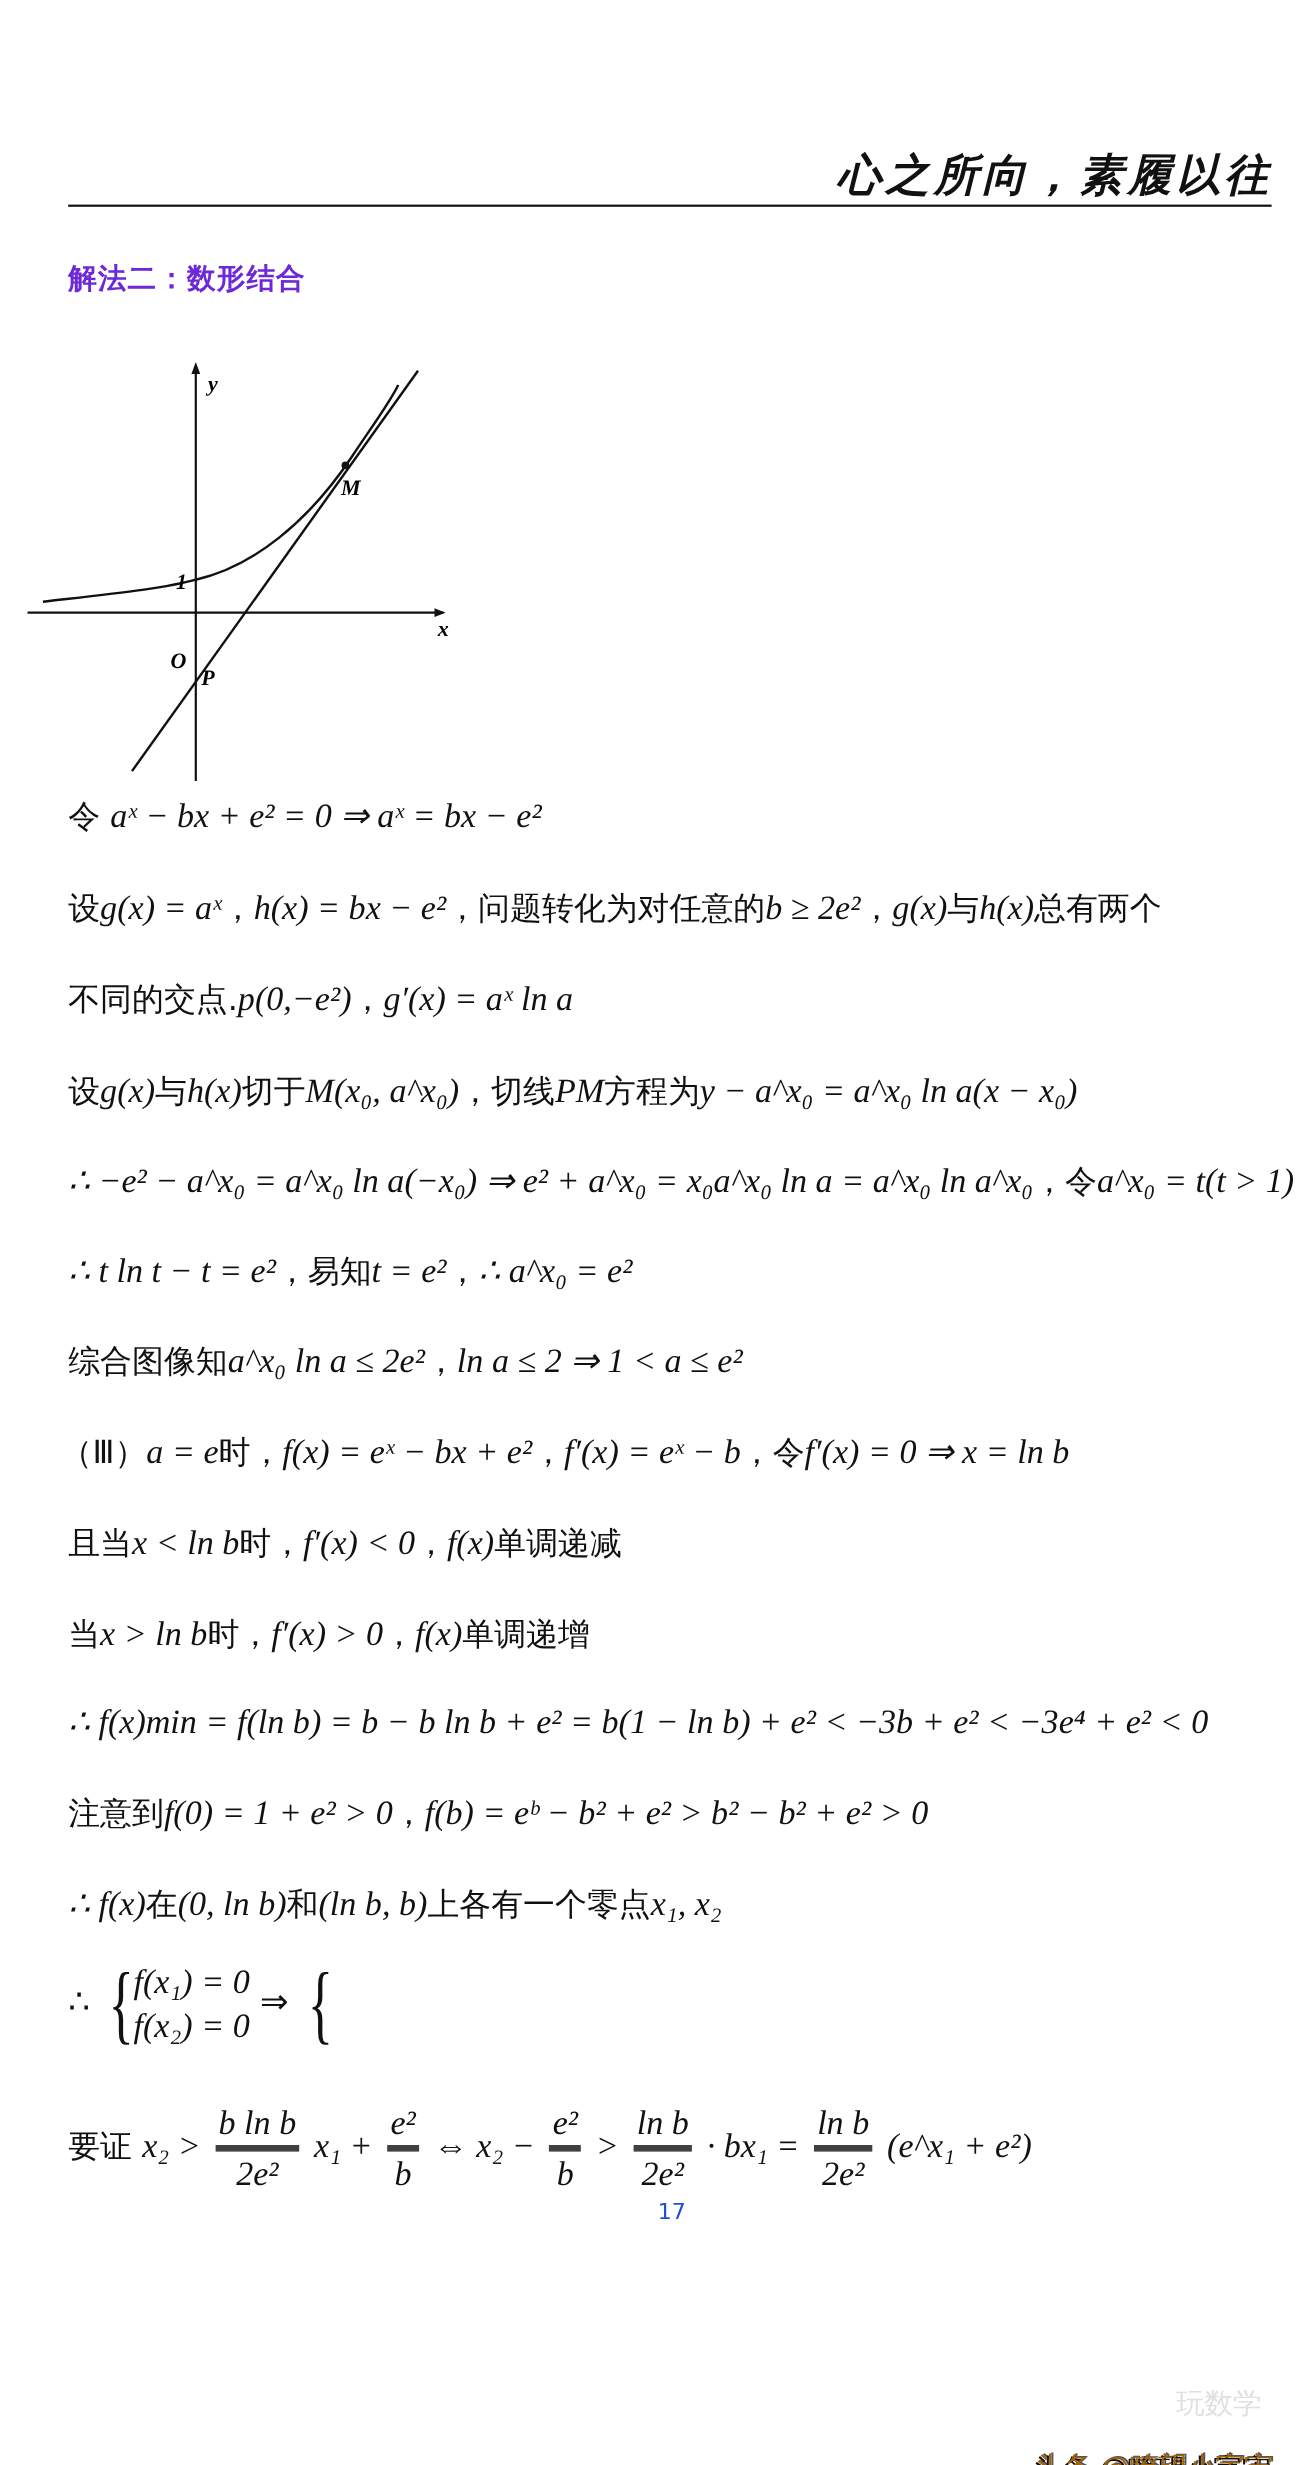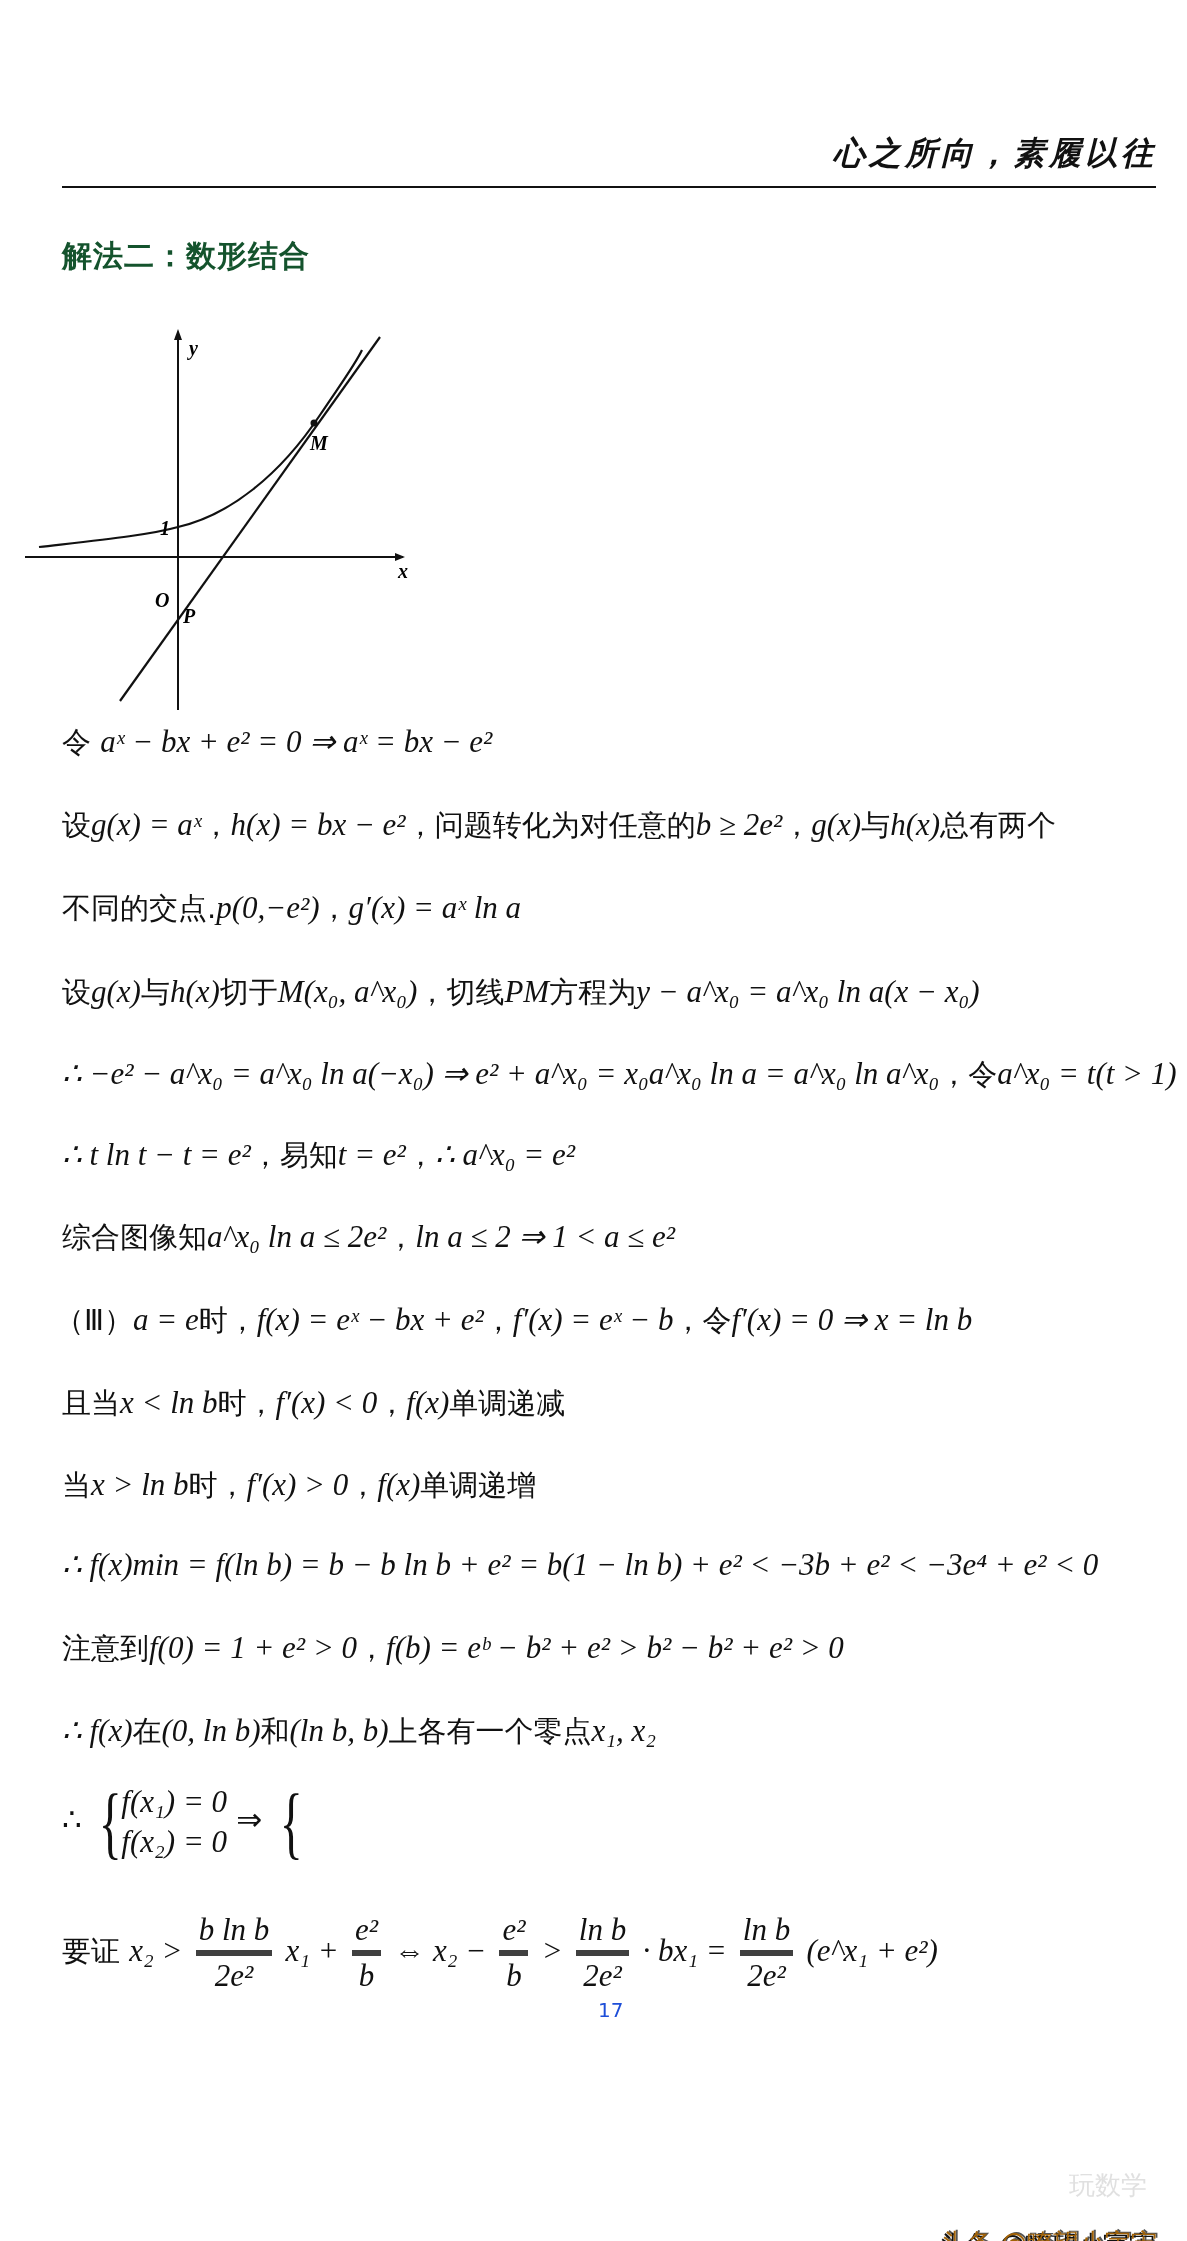--- a/index.html
+++ b/index.html
@@ -1,21 +1,21 @@
 <!DOCTYPE html>
 <html><head>
   <meta charset="utf-8">
   <style>
     html, body { margin: 0; padding: 0; background: #ffffff; }
     body { width: 1187px; height: 2241px; position: relative; overflow: hidden;
            font-family: "DejaVu Sans", sans-serif; color: #111; }
     .header-motto { position: absolute; right: 30px; top: 132px; font-family: "DejaVu Serif", serif;
-                    font-size: 32px; font-weight: bold; font-style: italic; letter-spacing: 4px; color: #111; }
+                    font-size: 40px; font-weight: bold; font-style: italic; letter-spacing: 4px; color: #111; }
     .header-rule { position: absolute; left: 62px; top: 186px; width: 1094px; height: 2px; background: #111; }
-    .section-title { position: absolute; left: 62px; top: 236px; font-size: 30px; font-weight: bold; color: #14532d; letter-spacing: 1px; }
+    .section-title { position: absolute; left: 62px; top: 236px; font-size: 26px; font-weight: bold; color: #6d28d9; letter-spacing: 1px; }
     .graph { position: absolute; left: 20px; top: 325px; width: 400px; height: 390px; }
     .line { position: absolute; left: 62px; font-size: 29px; white-space: nowrap; line-height: 40px; }
     .m { font-family: "Liberation Serif", serif; font-size: 31px; }
     .mi { font-family: "Liberation Serif", serif; font-style: italic; font-size: 31px; }
     .frac { display: inline-flex; flex-direction: column; align-items: center; vertical-align: middle; margin: 0 4px; font-family: "Liberation Serif", serif; font-size: 30px; }
     .frac .num { border-bottom: 6px solid #404040; padding: 0 3px; line-height: 40px; }
     .frac .den { line-height: 40px; }
     .brace-sys { display: inline-flex; align-items: center; vertical-align: middle; }
     .brace { font-family: "Liberation Serif", serif; font-size: 80px; line-height: 80px; transform: scaleX(0.6); display: inline-block; margin-right: -8px; }
     .sys { display: inline-flex; flex-direction: column; font-family: "Liberation Serif", serif; font-size: 30px; line-height: 40px; text-align: right; }

